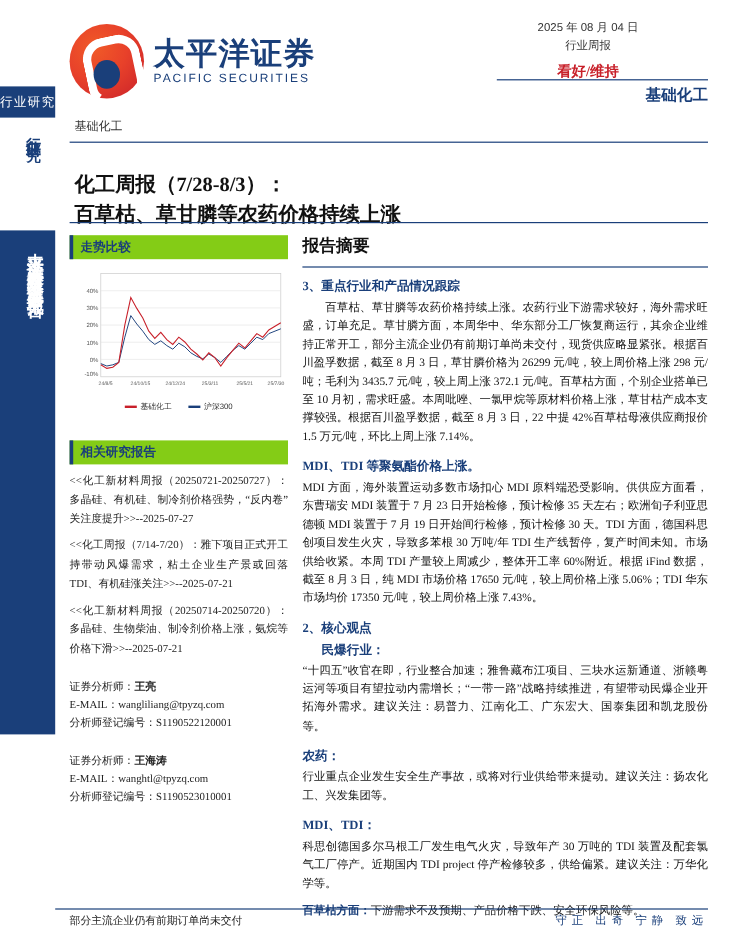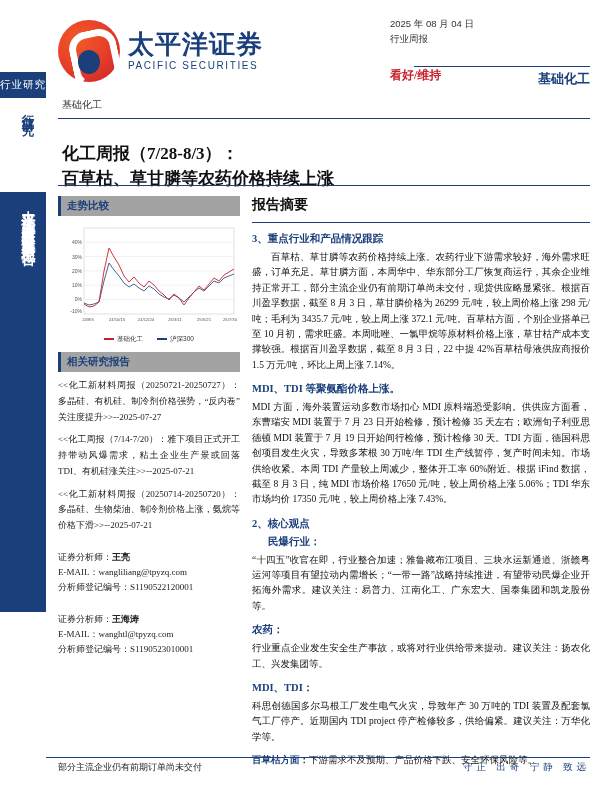--- a/index.html
+++ b/index.html
@@ -69,27 +69,27 @@
   .logo-cn {
     font-size: 26px; font-weight: bold; color: #1a3f7a;
     font-family: "Liberation Serif", serif; letter-spacing: 1px;
   }
   .logo-en {
     font-size: 10px; color: #1a3f7a; letter-spacing: 1.6px;
     font-family: "Liberation Sans", sans-serif; margin-top: 3px;
   }
   .hdr-right {
     position: absolute; right: 22px; top: 16px; width: 200px;
-    text-align: left; font-size: 9.5px; color: #333;
+    text-align: center; font-size: 9.5px; color: #333;
     font-family: "Liberation Sans", sans-serif; line-height: 1.6;
   }
   .hdr-right .r-date { color: #333; }
   .hdr-right .r-type { color: #333; }
   .hdr-rate {
-    margin-top: 20px; font-size: 12px; color: #c8202a; font-weight: bold;
+    margin-top: 4px; font-size: 12px; color: #c8202a; font-weight: bold;
     font-family: "Liberation Serif", serif;
   }
   .hdr-rule {
     position: absolute; right: 22px; top: 66px; width: 176px;
     border-top: 1.2px solid #1a3f7a;
   }
   .hdr-sector {
     position: absolute; right: 22px; top: 70px; width: 200px;
     text-align: right; font-size: 13px; font-weight: bold; color: #1a3f7a;
     font-family: "Liberation Serif", serif;
@@ -108,21 +108,21 @@
     font-family: "Liberation Serif", serif; line-height: 1.45;
   }
   .title-rule-bot {
     position: absolute; left: 58px; top: 185px; width: 532px;
     border-top: 1.5px solid #1a3f7a;
   }
 
   
   .col-left { position: absolute; left: 58px; top: 196px; width: 182px; }
   .sec-head {
-    background: #a3a3a3; border-left: 3px solid #1a3f7a;
+    background: #84cc16; border-left: 3px solid #1a3f7a;
     color: #1a3f7a; font-weight: bold; font-size: 10.5px;
     padding: 3px 6px; font-family: "Liberation Serif", serif;
     margin-bottom: 6px;
   }
   .chart-box {
     width: 182px; height: 120px; position: relative;
     background: #fff;
   }
   .chart-svg { display: block; }
   .legend-row {
@@ -251,21 +251,21 @@
         </polyline>
         <polyline fill="none" stroke="#c8202a" stroke-width="0.9" points="26,82 31,85 36,84 41,80 46,49 51,26 56,35 61,43 66,54 71,60 76,55 81,61 86,65 91,59 96,63 101,69 106,73 111,78 116,72 121,76 126,83 131,76 136,70 141,64 146,68 151,62 156,56 161,59 166,53 176,47">
         </polyline>
       </svg>
       <div class="legend-row">
         <span><span class="sw" style="background:#c8202a"></span><span>基础化工</span></span>
         <span><span class="sw" style="background:#1a3f7a"></span><span>沪深300</span></span>
       </div>
     </div>
 
-    <div class="sec-head" style="margin-top:10px;font-family:Liberation Serif, serif;">相关研究报告</div>
+    <div class="sec-head" style="margin-top:25px;font-family:Liberation Serif, serif;">相关研究报告</div>
     <div class="rep-list">
       <div class="rep-item">&lt;&lt;化工新材料周报（20250721-20250727）：多晶硅、有机硅、制冷剂价格强势，“反内卷”关注度提升&gt;&gt;--2025-07-27</div>
       <div class="rep-item">&lt;&lt;化工周报（7/14-7/20）：雅下项目正式开工持带动风爆需求，粘土企业生产景或回落 TDI、有机硅涨关注&gt;&gt;--2025-07-21</div>
       <div class="rep-item">&lt;&lt;化工新材料周报（20250714-20250720）：多晶硅、生物柴油、制冷剂价格上涨，氨烷等价格下滑&gt;&gt;--2025-07-21</div>
     </div>
 
     <div class="analyst-block">
       <div><span>证券分析师：</span><span class="analyst-name">王亮</span></div>
       <div>E-MAIL：wangliliang@tpyzq.com</div>
       <div>分析师登记编号：S1190522120001</div>

